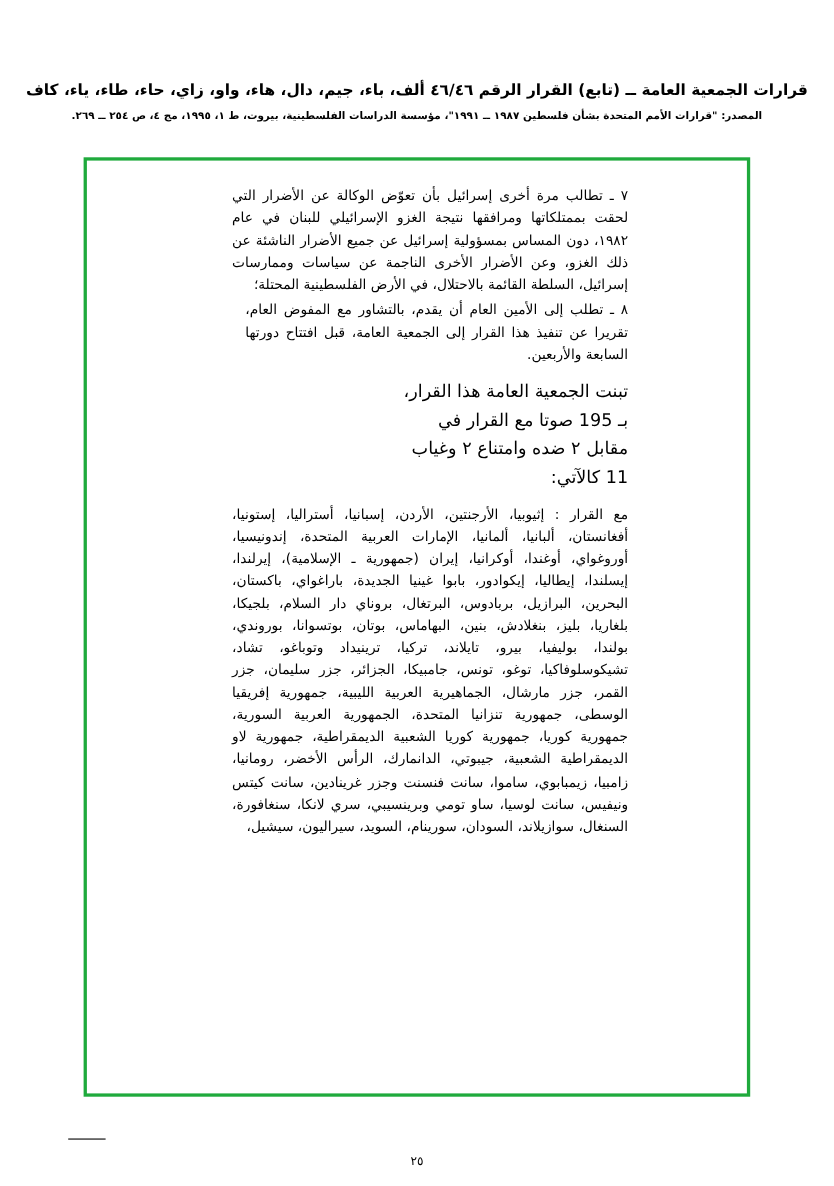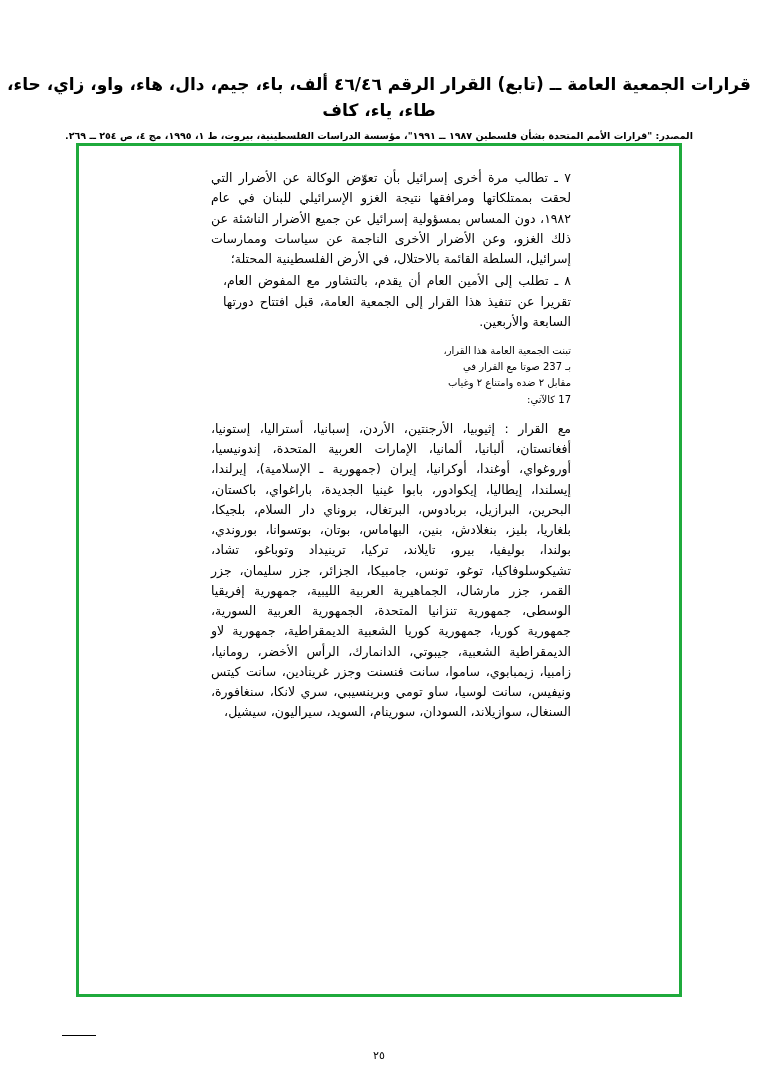--- a/index.html
+++ b/index.html
@@ -21,21 +21,21 @@
   }
   .header-block {
     position: absolute;
     top: 72px;
     left: 0;
     right: 0;
     text-align: center;
     direction: rtl;
   }
   .header-title {
-    font-size: 17px;
+    font-size: 14px;
     font-weight: bold;
     letter-spacing: 0px;
     line-height: 1.5;
   }
   .header-source {
     font-size: 9.5px;
     font-weight: bold;
     margin-top: 6px;
     line-height: 1.5;
   }
@@ -66,21 +66,21 @@
     text-align-last: right;
   }
   p.para + p.para {
     margin-top: 2px;
     margin-left: 12px;
   }
   .gap {
     height: 11px;
   }
   .vote-line {
-    font-size: 10px;
+    font-size: 16px;
     line-height: 1.62;
     text-align: center;
   }
   .list-block p.para {
     text-align: justify;
     text-align-last: right;
   }
   .page-number {
     position: absolute;
     bottom: 16px;
@@ -110,23 +110,23 @@
 
   <div class="frame">
     <div class="frame-inner">
 
       <p class="para">٧ ـ تطالب مرة أخرى إسرائيل بأن تعوّض الوكالة عن الأضرار التي لحقت بممتلكاتها ومرافقها نتيجة الغزو الإسرائيلي للبنان في عام ١٩٨٢، دون المساس بمسؤولية إسرائيل عن جميع الأضرار الناشئة عن ذلك الغزو، وعن الأضرار الأخرى الناجمة عن سياسات وممارسات إسرائيل، السلطة القائمة بالاحتلال، في الأرض الفلسطينية المحتلة؛</p>
       <p class="para">٨ ـ تطلب إلى الأمين العام أن يقدم، بالتشاور مع المفوض العام، تقريرا عن تنفيذ هذا القرار إلى الجمعية العامة، قبل افتتاح دورتها السابعة والأربعين.</p>
 
       <div class="gap"></div>
 
       <div class="vote-line">تبنت الجمعية العامة هذا القرار،</div>
-      <div class="vote-line">بـ 237 صوتا مع القرار في</div>
+      <div class="vote-line">بـ 195 صوتا مع القرار في</div>
       <div class="vote-line">مقابل ٢ ضده وامتناع ٢ وغياب</div>
-      <div class="vote-line">17 كالآتي:</div>
+      <div class="vote-line">11 كالآتي:</div>
 
       <div class="gap"></div>
 
       <div class="list-block">
         <p class="para">مع القرار  :  إثيوبيا، الأرجنتين، الأردن، إسبانيا، أستراليا، إستونيا، أفغانستان، ألبانيا، ألمانيا، الإمارات العربية المتحدة، إندونيسيا، أوروغواي، أوغندا، أوكرانيا، إيران (جمهورية ـ الإسلامية)، إيرلندا، إيسلندا، إيطاليا، إيكوادور، بابوا غينيا الجديدة، باراغواي، باكستان، البحرين، البرازيل، بربادوس، البرتغال، بروناي دار السلام، بلجيكا، بلغاريا، بليز، بنغلادش، بنين، البهاماس، بوتان، بوتسوانا، بوروندي، بولندا، بوليفيا، بيرو، تايلاند، تركيا، ترينيداد وتوباغو، تشاد، تشيكوسلوفاكيا، توغو، تونس، جامبيكا، الجزائر، جزر سليمان، جزر القمر، جزر مارشال، الجماهيرية العربية الليبية، جمهورية إفريقيا الوسطى، جمهورية تنزانيا المتحدة، الجمهورية العربية السورية، جمهورية كوريا، جمهورية كوريا الشعبية الديمقراطية، جمهورية لاو الديمقراطية الشعبية، جيبوتي، الدانمارك، الرأس الأخضر، رومانيا، زامبيا، زيمبابوي، ساموا، سانت فنسنت وجزر غرينادين، سانت كيتس ونيفيس، سانت لوسيا، ساو تومي وبرينسيبي، سري لانكا، سنغافورة، السنغال، سوازيلاند، السودان، سورينام، السويد، سيراليون، سيشيل،</p>
       </div>
 
     </div>
   </div>
 

